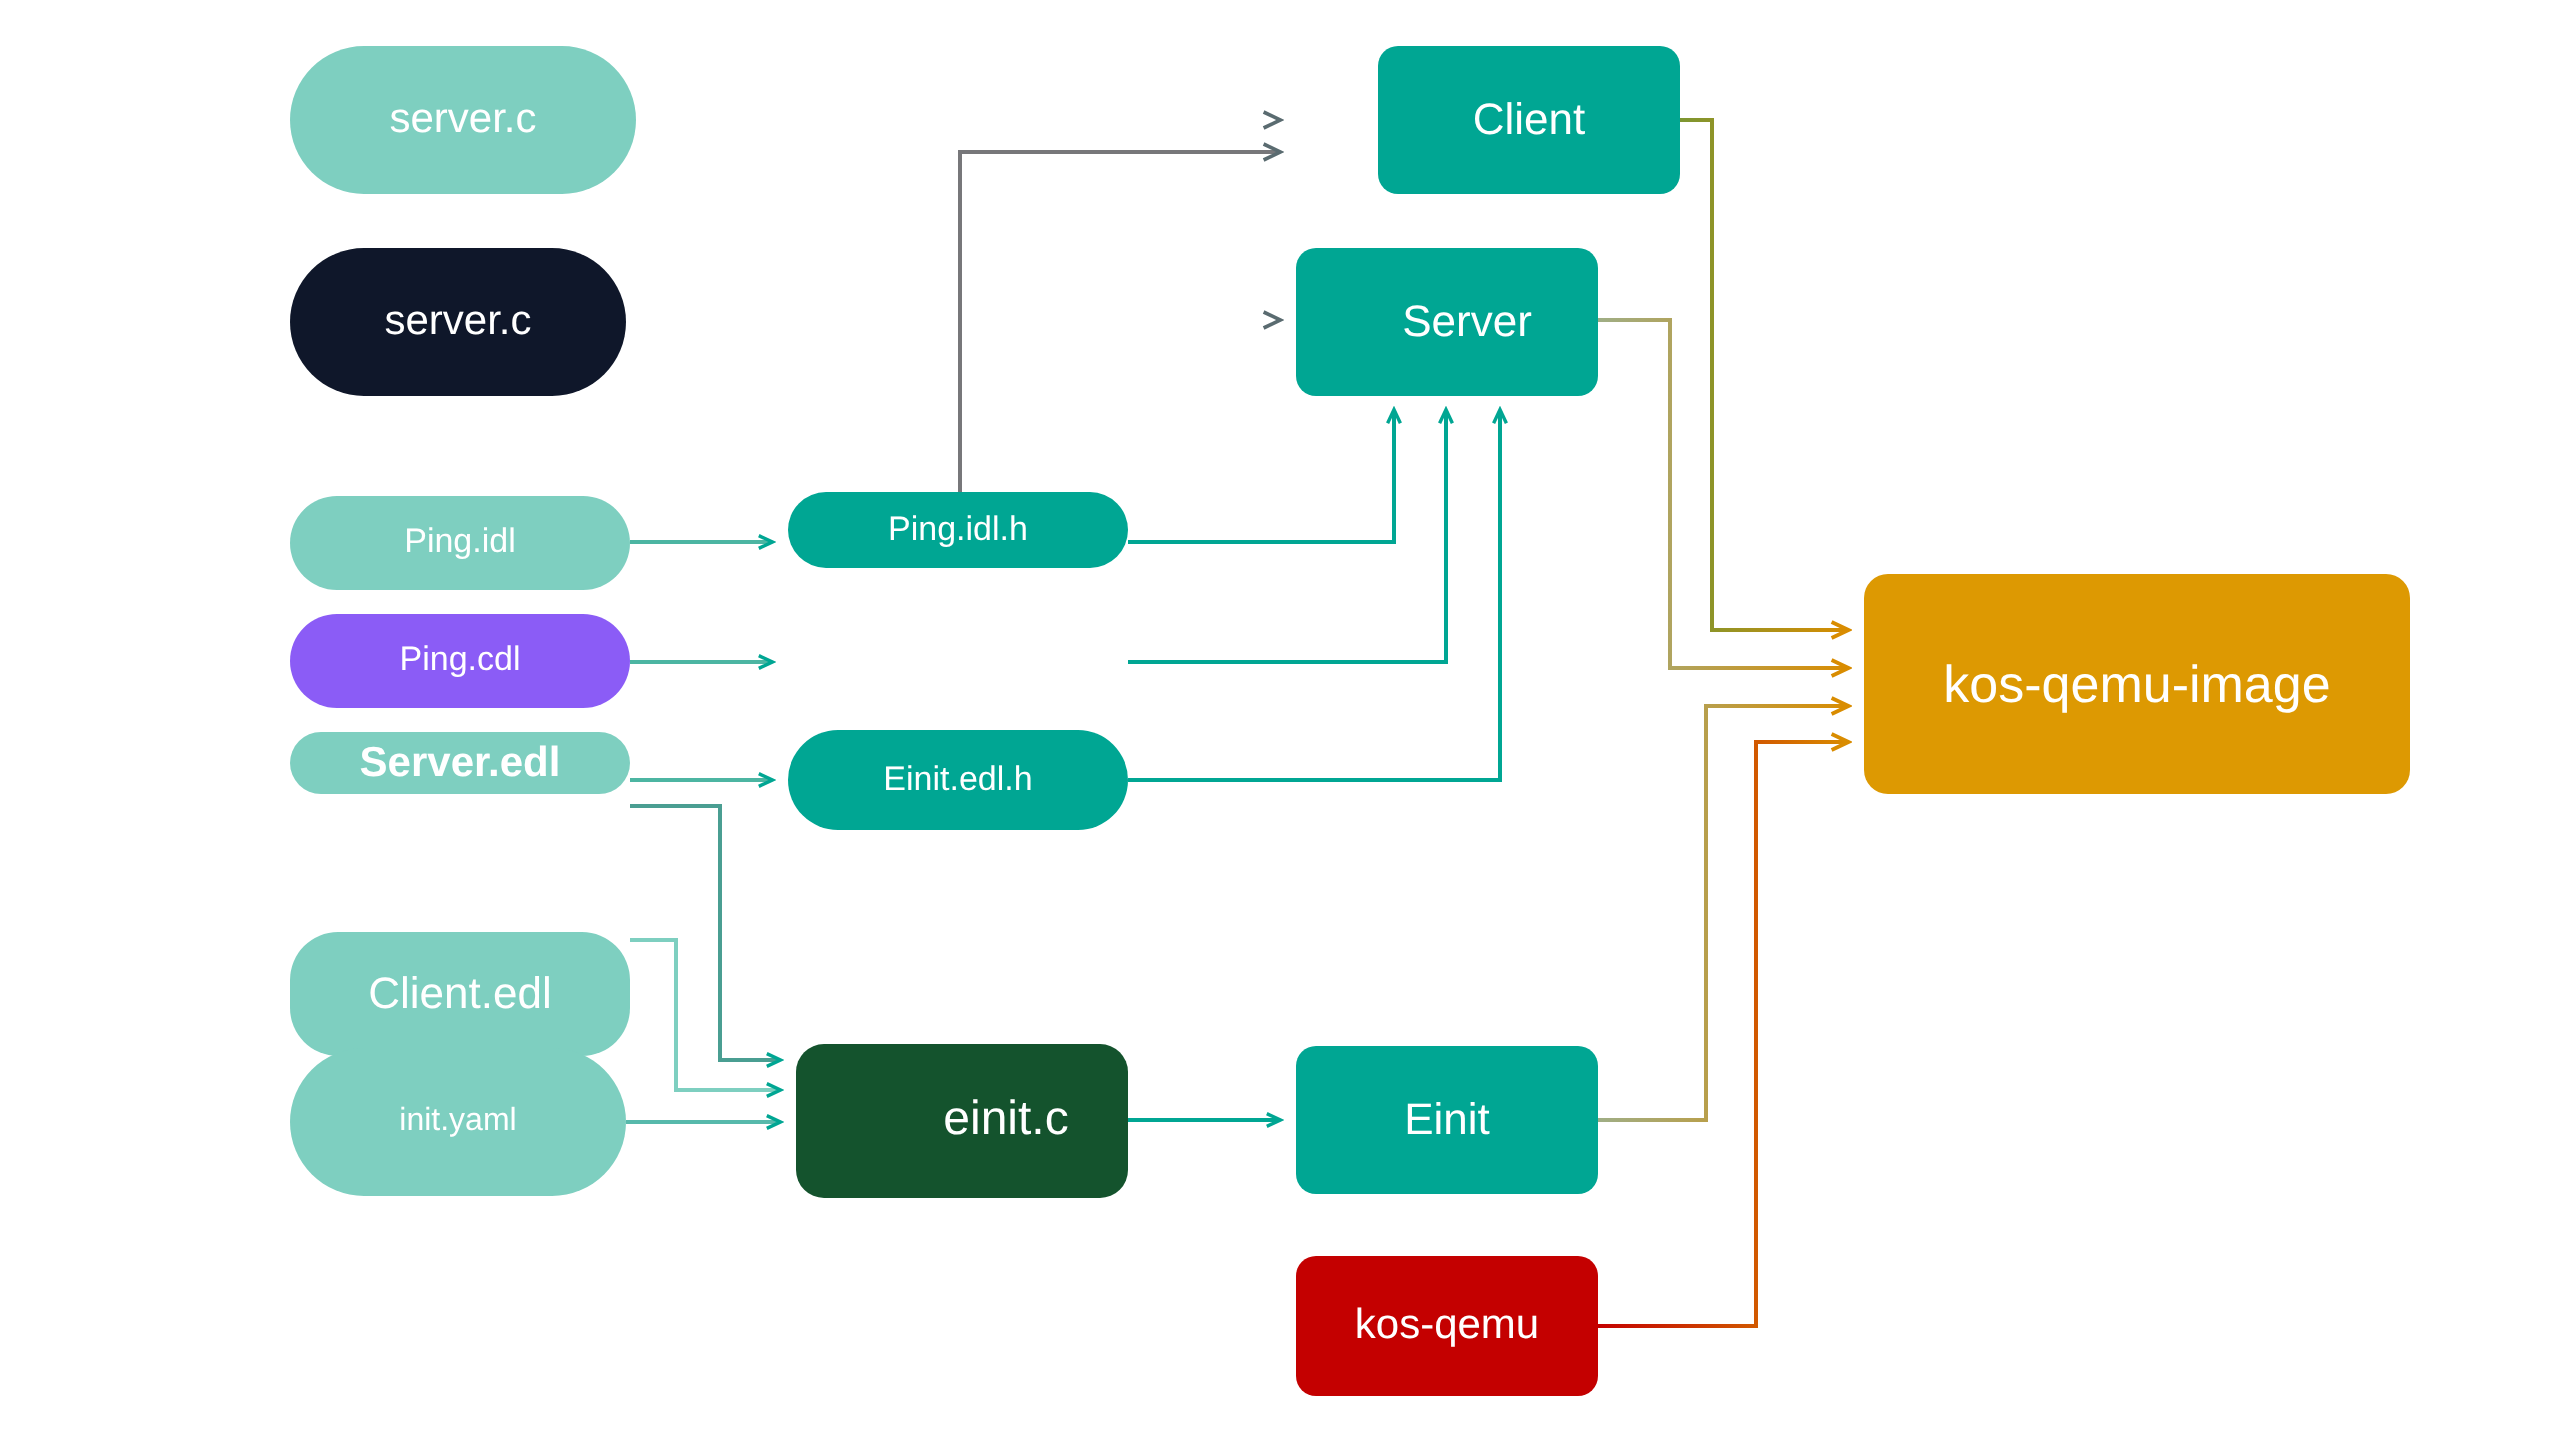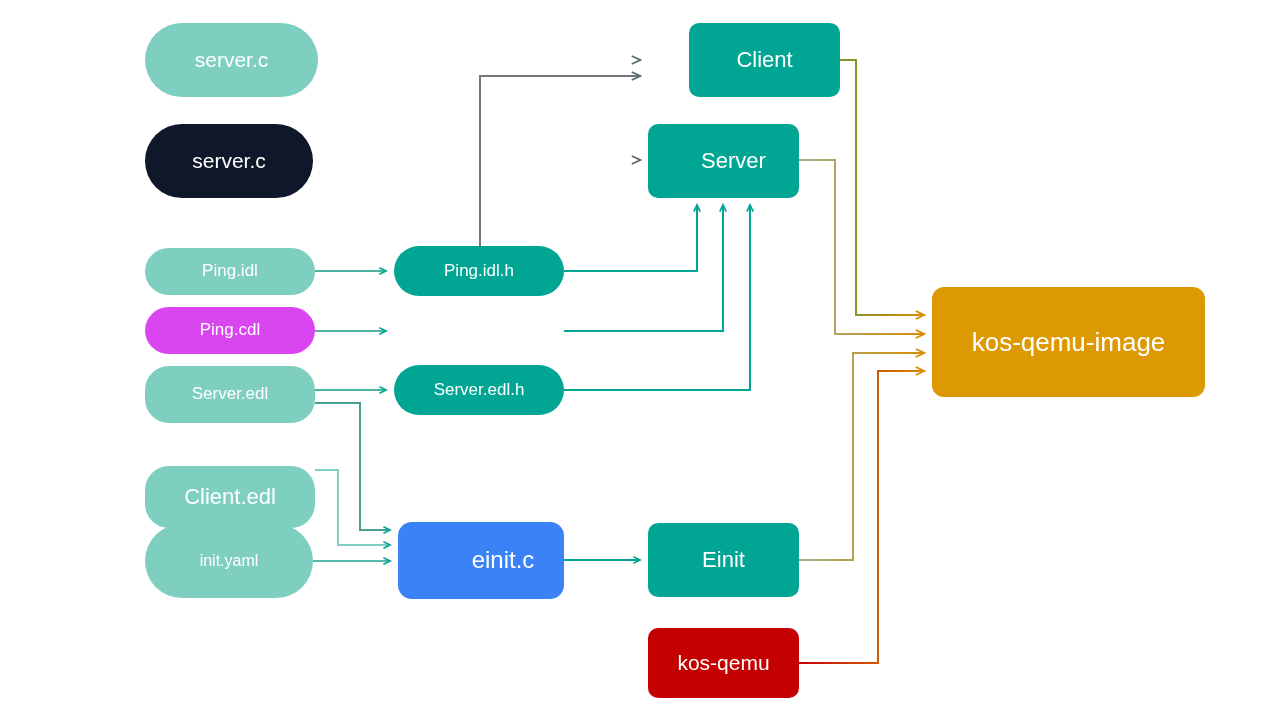--- a/index.html
+++ b/index.html
@@ -110,46 +110,46 @@
   </div>
 
   <div class="node" style="left:145px;top:124px;width:168px;height:74px;border-radius:37px;background:#0f172a;font-size:21px;">
     <span>server.c</span>
   </div>
 
   <div class="node" style="left:145px;top:248px;width:170px;height:47px;border-radius:24px;background:#7ecfc0;font-size:17px;">
     <span>Ping.idl</span>
   </div>
 
-  <div class="node" style="left:145px;top:307px;width:170px;height:47px;border-radius:24px;background:#d946ef;font-size:17px;justify-content:center;">
+  <div class="node" style="left:145px;top:307px;width:170px;height:47px;border-radius:24px;background:#8b5cf6;font-size:17px;justify-content:center;">
     <span>Ping.cdl</span>
   </div>
 
-  <div class="node" style="left:145px;top:366px;width:170px;height:57px;border-radius:24px;background:#7ecfc0;font-size:17px;">
+  <div class="node" style="left:145px;top:366px;width:170px;height:31px;border-radius:24px;background:#7ecfc0;font-size:21px;font-weight:bold;">
     <span>Server.edl</span>
   </div>
 
   <div class="node" style="left:145px;top:466px;width:170px;height:62px;border-radius:24px;background:#7ecfc0;font-size:22px;">
     <span>Client.edl</span>
   </div>
 
   <div class="node" style="left:145px;top:524px;width:168px;height:74px;border-radius:37px;background:#7ecfc0;font-size:16px;">
     <span>init.yaml</span>
   </div>
 
-  <div class="node" style="left:394px;top:246px;width:170px;height:50px;border-radius:25px;background:#00a693;font-size:17px;">
+  <div class="node" style="left:394px;top:246px;width:170px;height:38px;border-radius:25px;background:#00a693;font-size:17px;">
     <span>Ping.idl.h</span>
   </div>
 
 
   <div class="node" style="left:394px;top:365px;width:170px;height:50px;border-radius:25px;background:#00a693;font-size:17px;">
-    <span>Server.edl.h</span>
+    <span>Einit.edl.h</span>
   </div>
 
-  <div class="node" style="left:398px;top:522px;width:166px;height:77px;border-radius:14px;background:#3b82f6;font-size:24px;padding-left:44px;">
+  <div class="node" style="left:398px;top:522px;width:166px;height:77px;border-radius:14px;background:#14532d;font-size:24px;padding-left:44px;">
     <span>einit.c</span>
   </div>
 
   <div class="node" style="left:648px;top:23px;width:151px;height:74px;border-radius:10px;background:#00a693;font-size:22px;margin-left:41px;">
     <span>Client</span>
   </div>
 
   <div class="node" style="left:648px;top:124px;width:151px;height:74px;border-radius:10px;background:#00a693;font-size:22px;padding-left:20px;">
     <span>Server</span>
   </div>

